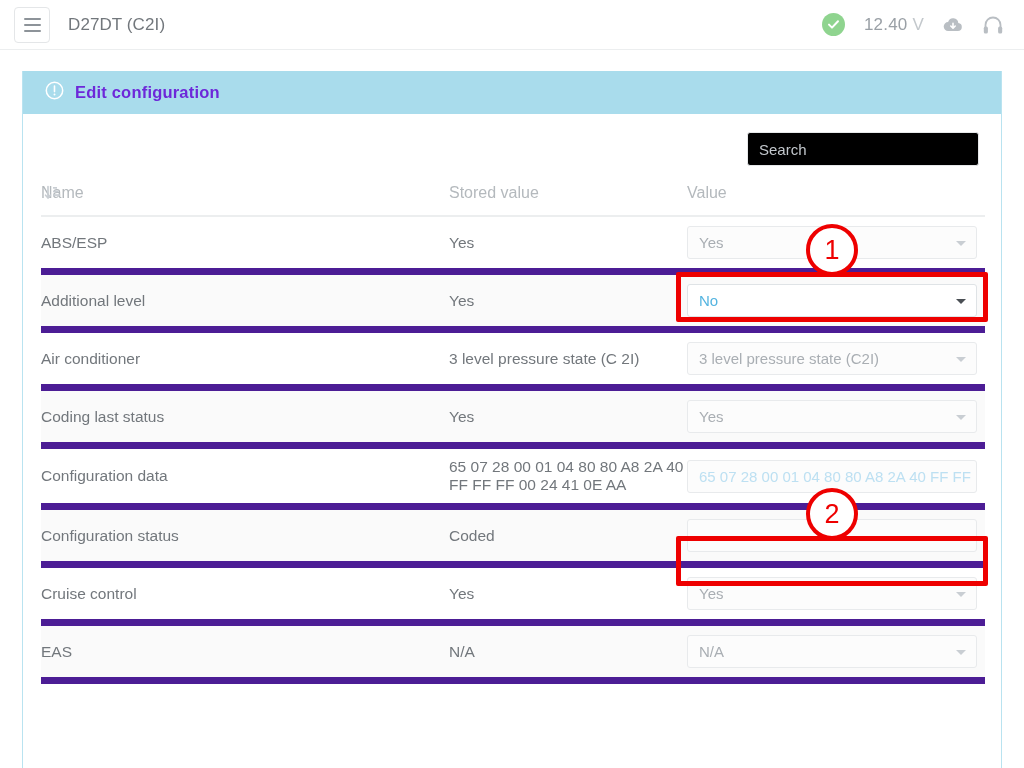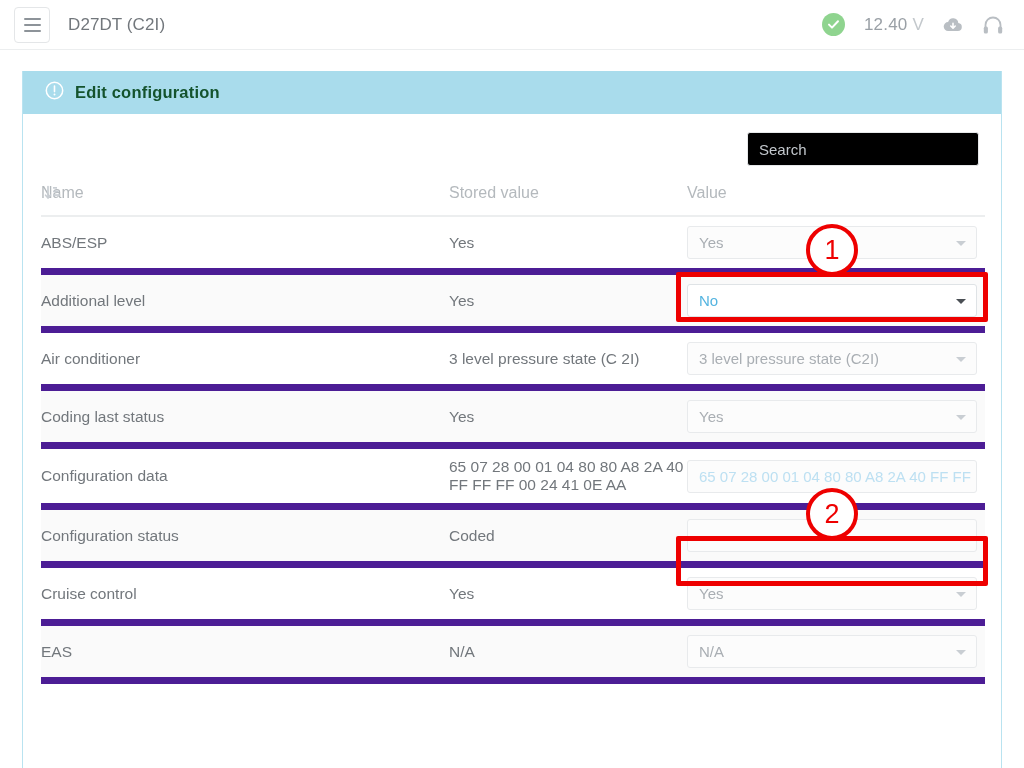--- a/index.html
+++ b/index.html
@@ -67,21 +67,21 @@
     border-top: none;
   }
   .card-header {
     height: 43px;
     background: #a9dcec;
     display: flex; align-items: center;
     padding-left: 22px;
     gap: 11px;
   }
   .card-header .title {
-    color: #14532d;
+    color: #6d28d9;
     font-size: 16.5px;
     font-weight: bold;
     letter-spacing: .2px;
   }
   .card-body { padding: 0 18px; position: relative; }
 
   
   .search-row {
     display: flex; justify-content: flex-end;
     padding: 18px 4px 12px 0;

